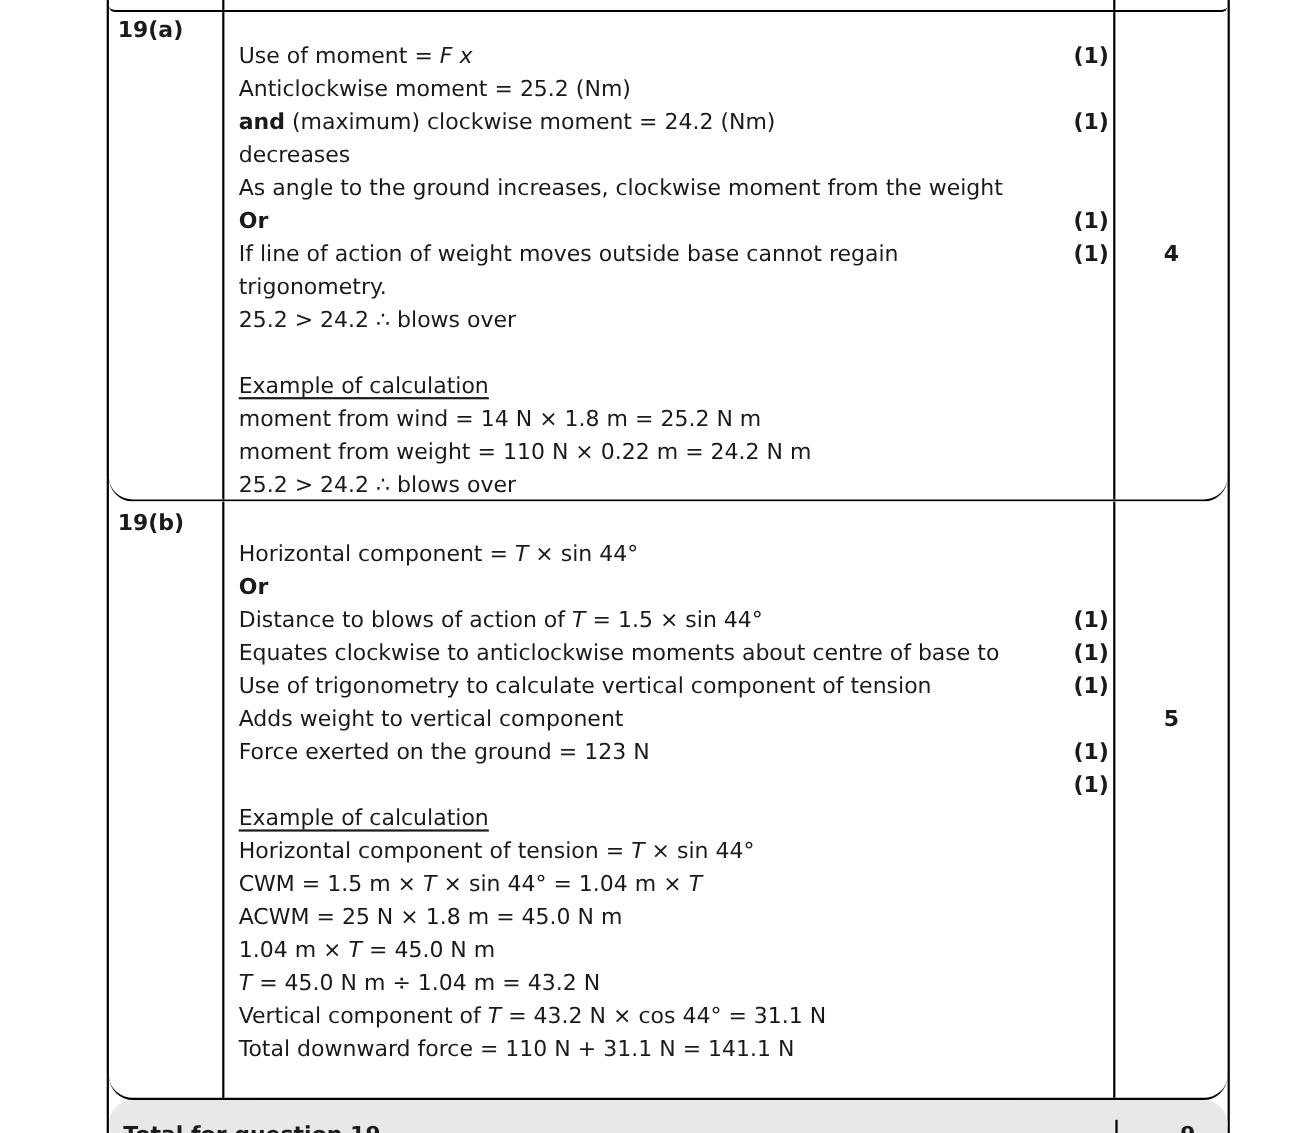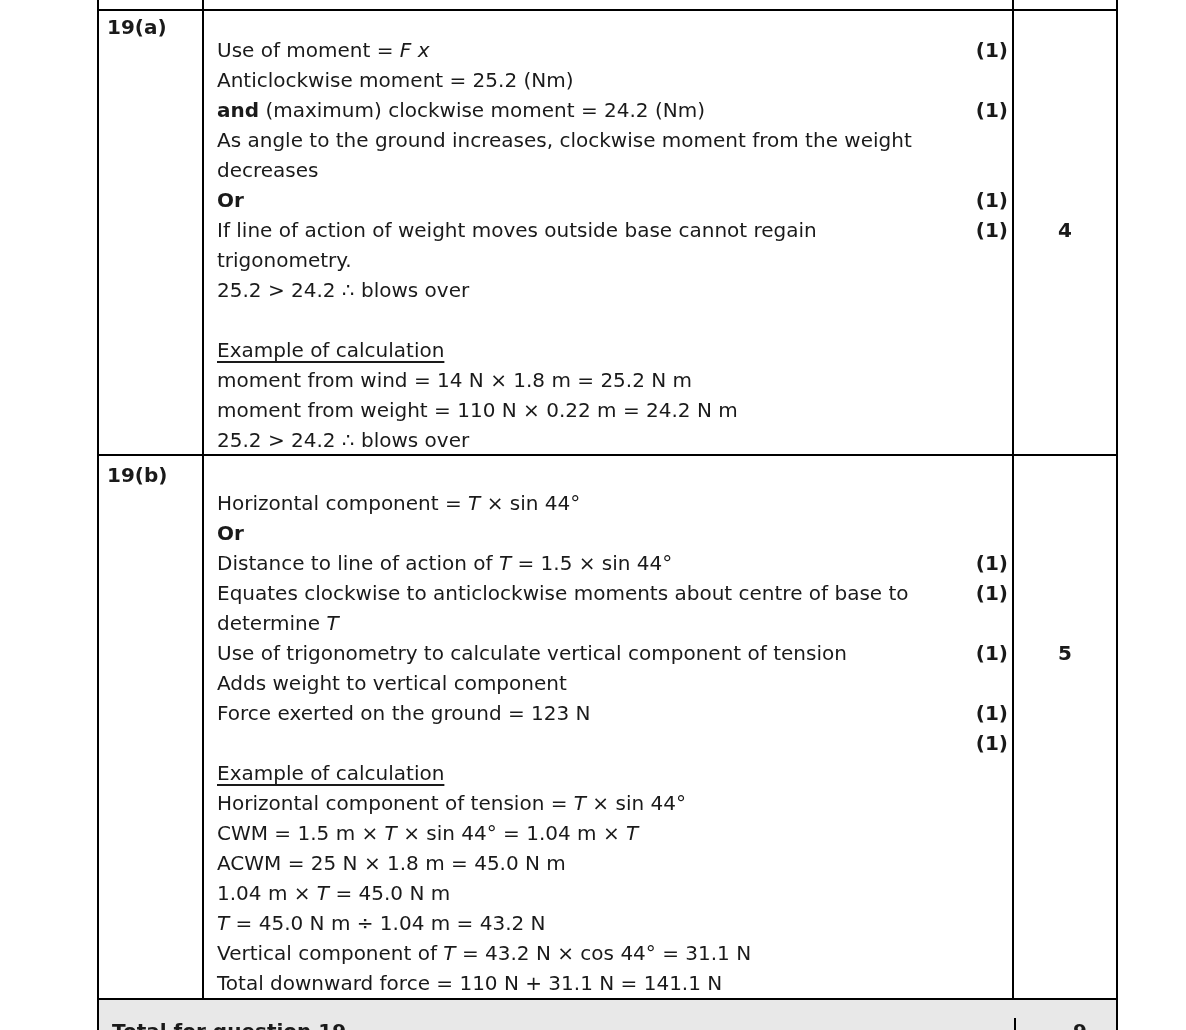--- a/index.html
+++ b/index.html
@@ -18,21 +18,21 @@
   }
   .ms-table{
     position:absolute;
     left:97px;
     top:0;
     width:1017px;
     border:2px solid #000;
     border-top:none;
     box-sizing:content-box;
   }
-  .row{display:flex;box-sizing:border-box;}
+  .row{display:flex;box-sizing:border-box;border-radius:22px;}
   .row.bordered{border-bottom:2px solid #000;}
   .c1{width:105px;border-right:2px solid #000;box-sizing:border-box;}
   .c2{width:810px;border-right:2px solid #000;box-sizing:border-box;}
   .c3{flex:1;box-sizing:border-box;}
   .row-sliver{height:11px;}
   .row-19a{height:445px;}
   .row-19b{height:544px;}
   .qlabel{font-weight:700;padding:1px 0 0 8px;line-height:30px;}
   .row-19b .qlabel{padding-top:4px;}
   .answer{padding:24px 4px 0 13px;}
@@ -90,22 +90,22 @@
     </div>
 
     <div class="row bordered row-19a">
       <div class="c1 qlabel">
         <span>19(a)</span>
       </div>
       <div class="c2 answer">
           <div class="line"><span class="line-text"><span>Use of moment = </span><span class="seg-i">F x</span></span><span class="mark">(1)</span></div>
           <div class="line"><span class="line-text"><span>Anticlockwise moment = 25.2 (Nm)</span></span></div>
           <div class="line"><span class="line-text"><span class="seg-b">and</span><span> (maximum) clockwise moment = 24.2 (Nm)</span></span><span class="mark">(1)</span></div>
+          <div class="line"><span class="line-text"><span>decreases</span></span></div>
           <div class="line"><span class="line-text"><span>As angle to the ground increases, clockwise moment from the weight</span></span></div>
-          <div class="line"><span class="line-text"><span>decreases</span></span></div>
           <div class="line"><span class="line-text"><span class="seg-b">Or</span></span><span class="mark">(1)</span></div>
           <div class="line"><span class="line-text"><span>If line of action of weight moves outside base cannot regain</span></span><span class="mark">(1)</span></div>
           <div class="line"><span class="line-text"><span>trigonometry.</span></span></div>
           <div class="line"><span class="line-text"><span>25.2 &gt; 24.2 ∴ blows over</span></span></div>
           <div class="line"><span class="line-text"></span></div>
           <div class="line"><span class="line-text"><span class="seg-u">Example of calculation</span></span></div>
           <div class="line"><span class="line-text"><span>moment from wind = 14 N × 1.8 m = 25.2 N m</span></span></div>
           <div class="line"><span class="line-text"><span>moment from weight = 110 N × 0.22 m = 24.2 N m</span></span></div>
           <div class="line"><span class="line-text"><span>25.2 &gt; 24.2 ∴ blows over</span></span></div>
         </div>
@@ -114,23 +114,22 @@
       </div>
     </div>
 
     <div class="row bordered row-19b">
       <div class="c1 qlabel">
         <span>19(b)</span>
       </div>
       <div class="c2 answer">
           <div class="line"><span class="line-text"><span>Horizontal component = </span><span class="seg-i">T</span><span> × sin 44°</span></span></div>
           <div class="line"><span class="line-text"><span class="seg-b">Or</span></span></div>
-          <div class="line"><span class="line-text"><span>Distance to line of action of </span><span class="seg-i">T</span><span> = 1.5 × sin 44°</span></span><span class="mark">(1)</span></div>
+          <div class="line"><span class="line-text"><span>Distance to blows of action of </span><span class="seg-i">T</span><span> = 1.5 × sin 44°</span></span><span class="mark">(1)</span></div>
           <div class="line"><span class="line-text"><span>Equates clockwise to anticlockwise moments about centre of base to</span></span><span class="mark">(1)</span></div>
-          <div class="line"><span class="line-text"><span>determine </span><span class="seg-i">T</span></span></div>
           <div class="line"><span class="line-text"><span>Use of trigonometry to calculate vertical component of tension</span></span><span class="mark">(1)</span></div>
           <div class="line"><span class="line-text"><span>Adds weight to vertical component</span></span></div>
           <div class="line"><span class="line-text"><span>Force exerted on the ground = 123 N</span></span><span class="mark">(1)</span></div>
           <div class="line"><span class="line-text"></span><span class="mark">(1)</span></div>
           <div class="line"><span class="line-text"><span class="seg-u">Example of calculation</span></span></div>
           <div class="line"><span class="line-text"><span>Horizontal component of tension = </span><span class="seg-i">T</span><span> × sin 44°</span></span></div>
           <div class="line"><span class="line-text"><span>CWM = 1.5 m × </span><span class="seg-i">T</span><span> × sin 44° = 1.04 m × </span><span class="seg-i">T</span></span></div>
           <div class="line"><span class="line-text"><span>ACWM = 25 N × 1.8 m = 45.0 N m</span></span></div>
           <div class="line"><span class="line-text"><span>1.04 m × </span><span class="seg-i">T</span><span> = 45.0 N m</span></span></div>
           <div class="line"><span class="line-text"><span class="seg-i">T</span><span> = 45.0 N m ÷ 1.04 m = 43.2 N</span></span></div>

